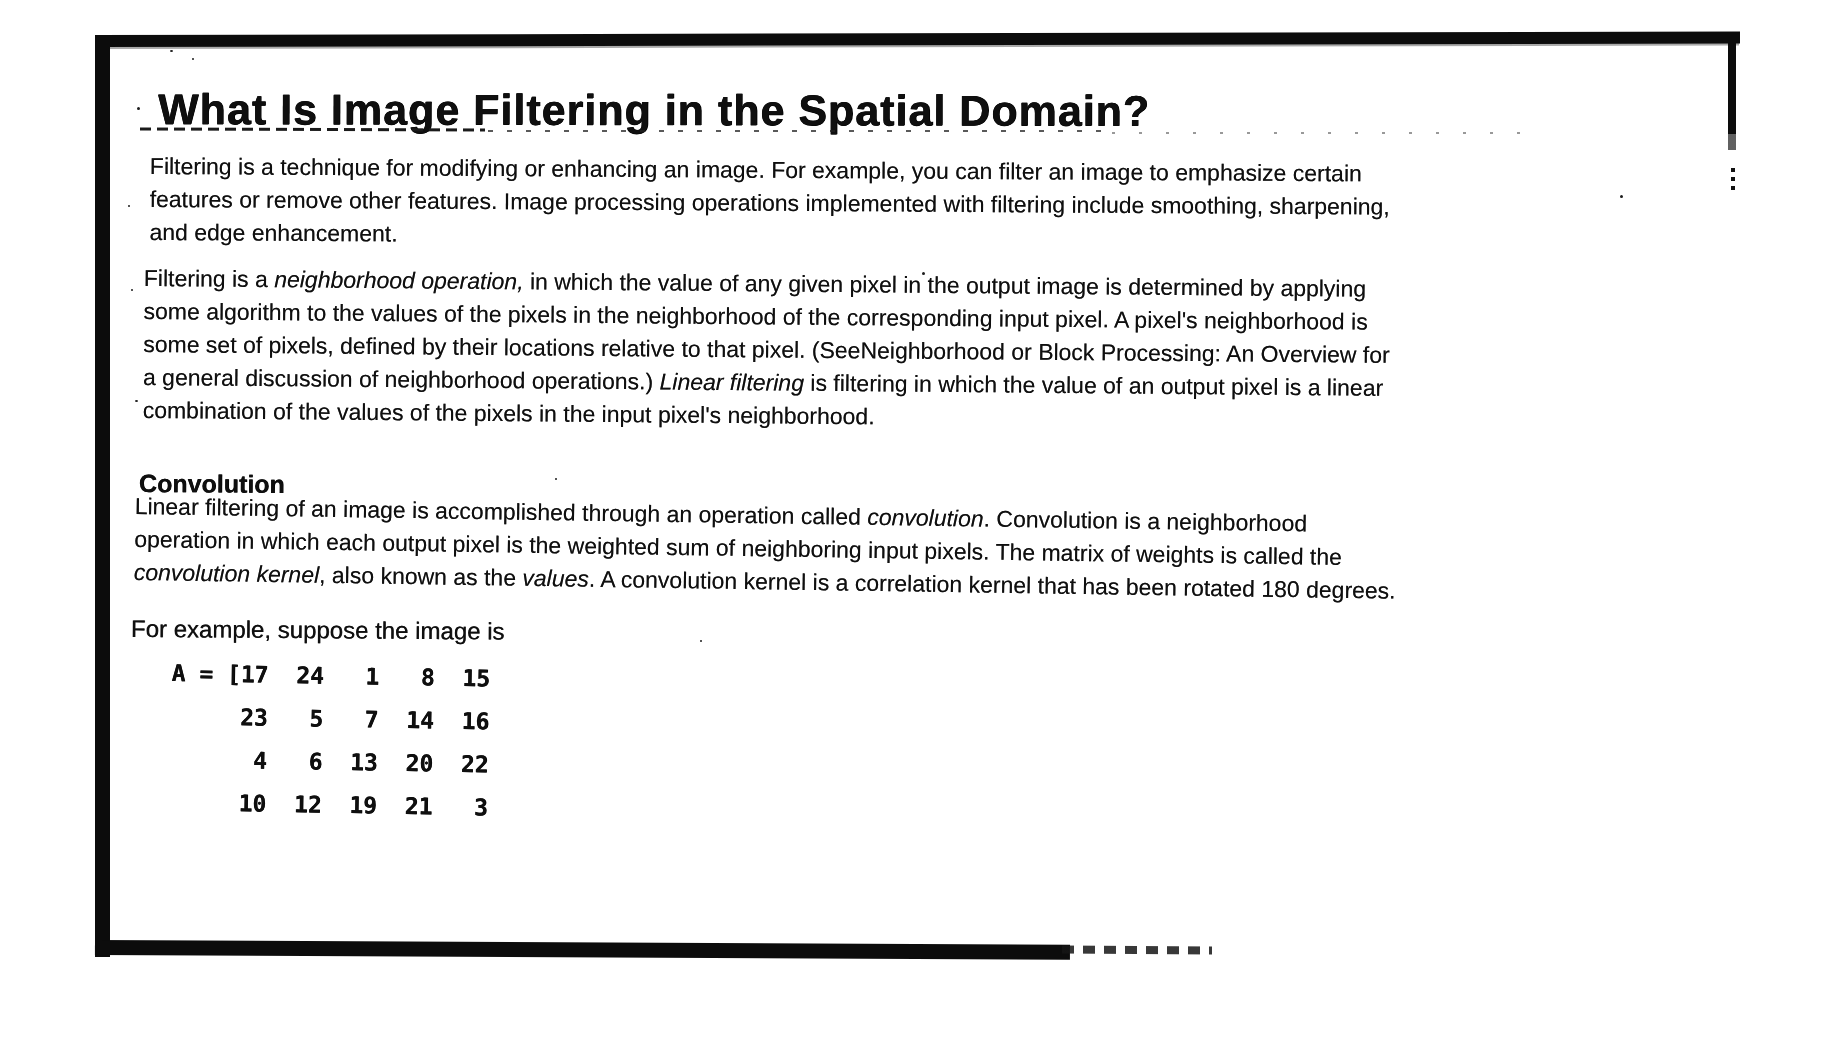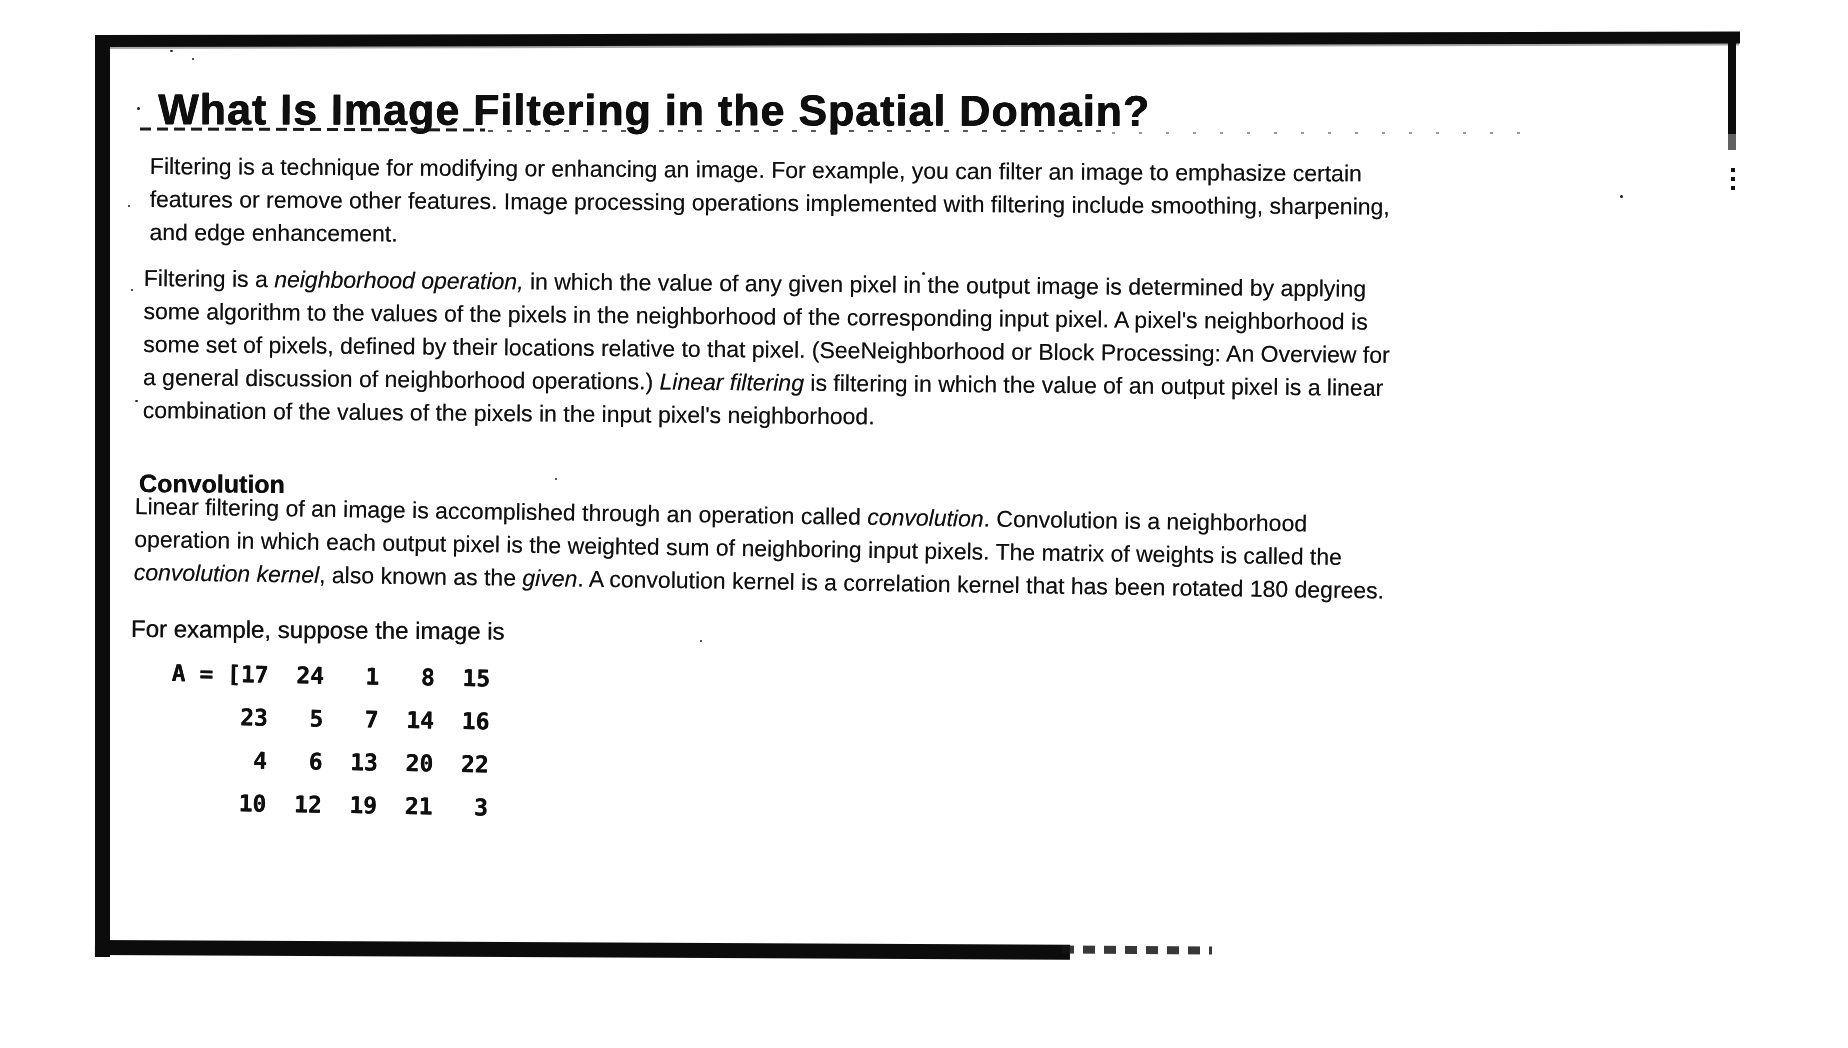--- a/index.html
+++ b/index.html
@@ -78,21 +78,21 @@
     <div class="ln"><span>some algorithm to the values of the pixels in the neighborhood of the corresponding input pixel. A pixel's neighborhood is</span></div>
     <div class="ln"><span>some set of pixels, defined by their locations relative to that pixel. (SeeNeighborhood or Block Processing: An Overview for</span></div>
     <div class="ln"><span>a general discussion of neighborhood operations.) </span><em>Linear filtering</em><span> is filtering in which the value of an output pixel is a linear</span></div>
     <div class="ln"><span>combination of the values of the pixels in the input pixel's neighborhood.</span></div>
   </div>
 
   <h2 class="h-conv">Convolution</h2>
   <div class="block p-conv">
     <div class="ln"><span>Linear filtering of an image is accomplished through an operation called </span><em>convolution</em><span>. Convolution is a neighborhood</span></div>
     <div class="ln"><span>operation in which each output pixel is the weighted sum of neighboring input pixels. The matrix of weights is called the</span></div>
-    <div class="ln"><em>convolution kernel</em><span>, also known as the </span><em>given</em><span>. A convolution kernel is a correlation kernel that has been rotated 180 degrees.</span></div>
+    <div class="ln"><em>convolution kernel</em><span>, also known as the </span><em>values</em><span>. A convolution kernel is a correlation kernel that has been rotated 180 degrees.</span></div>
   </div>
 
   <div class="block p-lead">For example, suppose the image is</div>
   <div class="matrix">
     <div class="ln">A = [17  24   1   8  15</div>
     <div class="ln">     23   5   7  14  16</div>
     <div class="ln">      4   6  13  20  22</div>
     <div class="ln">     10  12  19  21   3</div>
   </div>
 

